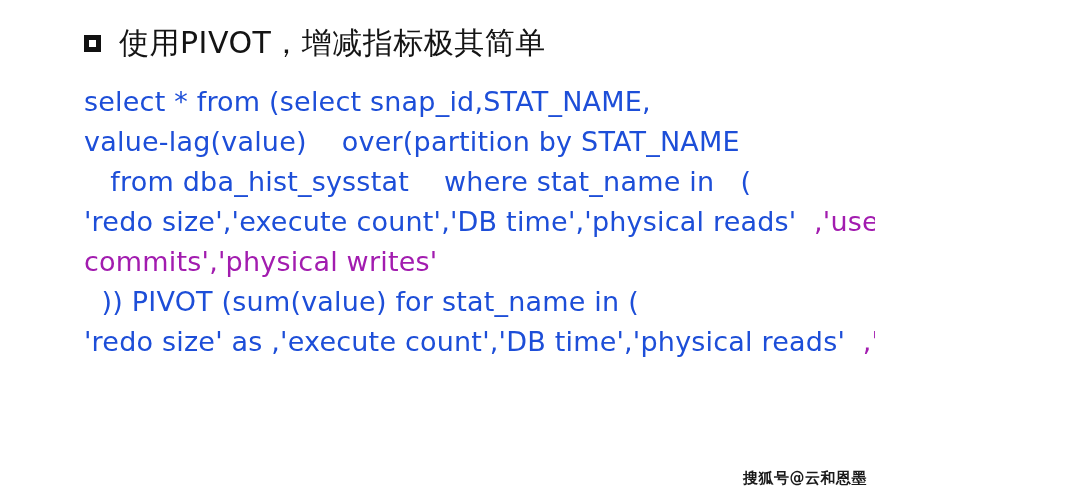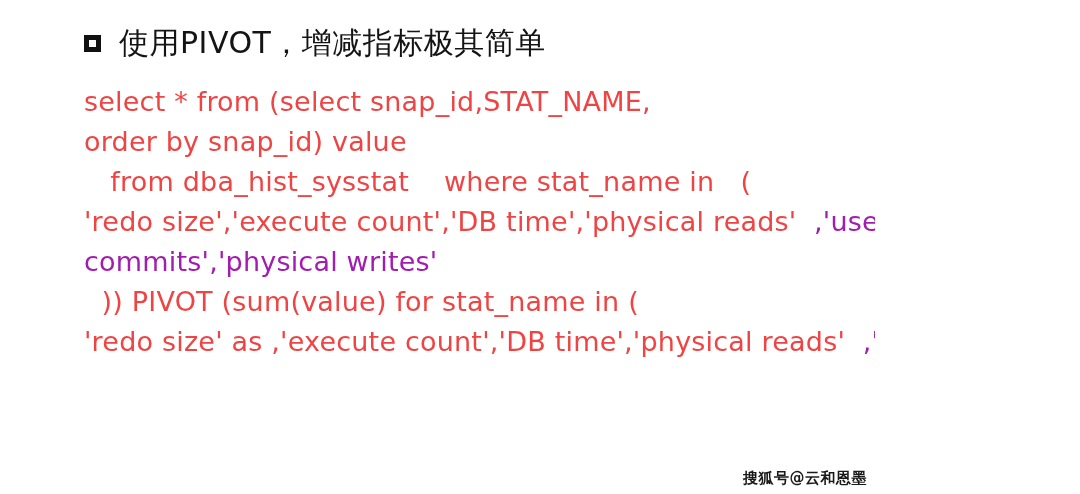--- a/index.html
+++ b/index.html
@@ -53,21 +53,21 @@
   }
   .code-line {
     font-family: "DejaVu Sans", "Liberation Sans", sans-serif;
     font-size: 27px;
     line-height: 40px;
     height: 40px;
     color: #111111;
     white-space: pre;
     letter-spacing: 0.2px;
   }
-  .seg-black { color: #ef4444; margin-top: 33px; }
+  .seg-black { color: #1d4ed8; margin-top: 33px; }
   .seg-red   { color: #a21caf; }
 
   
   .watermark {
     position: absolute;
     right: 8px;
     bottom: 6px;
     display: flex;
     align-items: baseline;
     white-space: nowrap;
@@ -95,21 +95,21 @@
 
 <div id="slide">
 
   <div class="title-row">
     <span class="bullet-square"></span>
     <span class="title-text">使用PIVOT，增减指标极其简单</span>
   </div>
 
   <div class="code-block">
       <div class="code-line"><span class="seg-black">select * from (select snap_id,STAT_NAME,</span></div>
-      <div class="code-line"><span class="seg-black">order by snap_id) value</span></div>
+      <div class="code-line"><span class="seg-black">value-lag(value)    over(partition by STAT_NAME</span></div>
       <div class="code-line"><span class="seg-black">   from dba_hist_sysstat    where stat_name in   (</span></div>
       <div class="code-line"><span class="seg-black">'redo size','execute count','DB time','physical reads'  </span><span class="seg-red">,'user</span></div>
       <div class="code-line"><span class="seg-red">commits','physical writes'</span></div>
       <div class="code-line"><span class="seg-black">  )) PIVOT (sum(value) for stat_name in (</span></div>
       <div class="code-line"><span class="seg-black">'redo size' as ,'execute count','DB time','physical reads'  </span><span class="seg-red">,'user</span></div>
     </div>
 
   <div class="watermark">
     <span class="wm-ghost">客</span>
     <span class="wm-text">搜狐号@云和恩墨</span>

